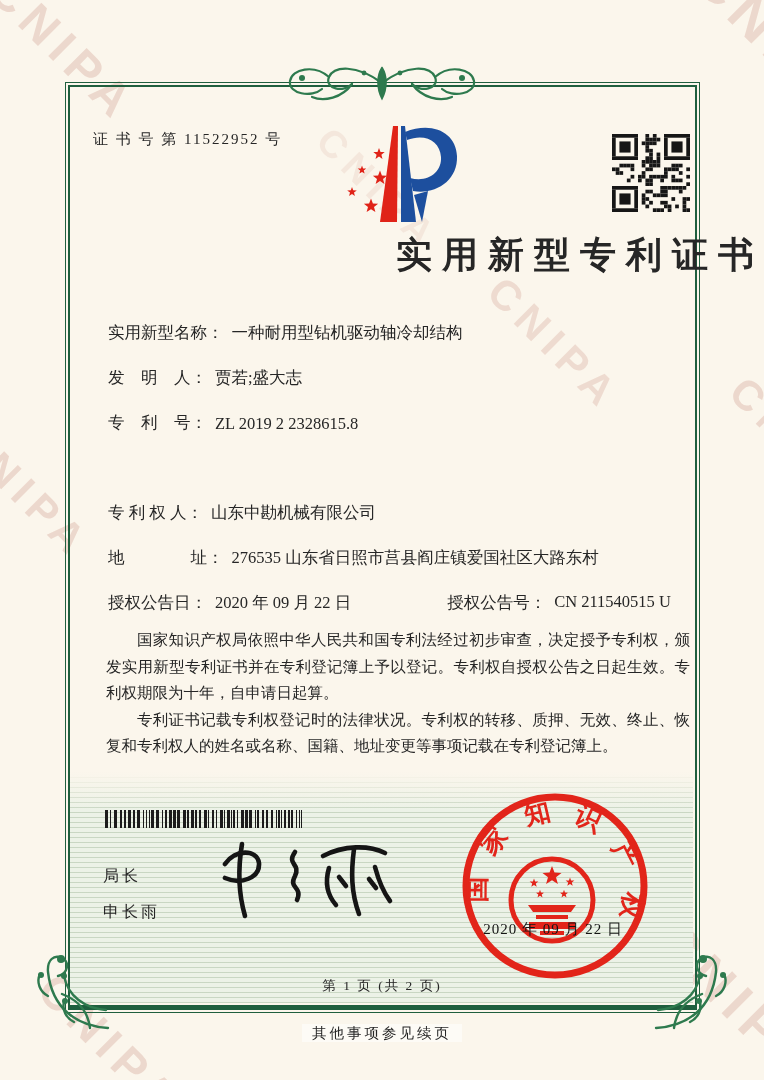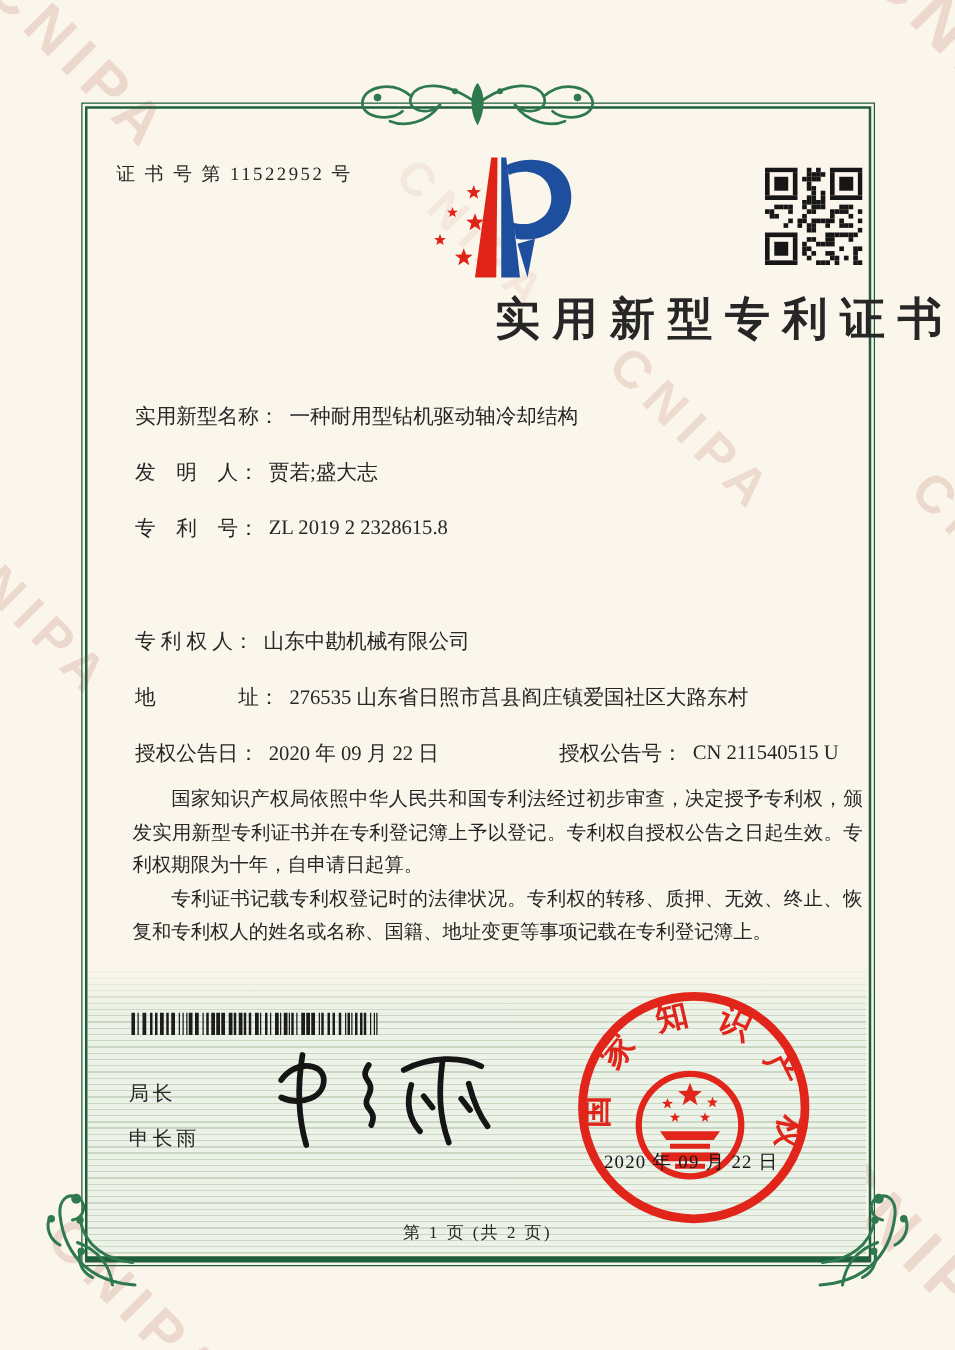--- a/index.html
+++ b/index.html
@@ -16,21 +16,21 @@
   .band-fade{position:absolute;left:0;top:0;width:100%;height:38px;
      background:linear-gradient(var(--cream), rgba(251,246,236,0));}
   .frame{position:absolute;left:65px;top:82px;width:633px;height:929px;border:1px solid var(--green);z-index:3;}
   .frame-inner{position:absolute;left:2px;top:2px;right:2px;bottom:2px;border:2px solid var(--green);border-bottom-width:5px;}
   .orn{position:absolute;z-index:4;}
   .content{position:absolute;left:0;top:0;width:680px;height:1080px;z-index:5;padding-left:12px;}
   .cert-no{position:absolute;left:93px;top:130px;font-size:15px;letter-spacing:2px;}
   .logo{position:absolute;left:335px;top:120px;}
   .qr{position:absolute;left:612px;top:134px;}
   .title{position:absolute;left:0;top:231px;width:764px;text-align:right;font-size:36px;font-weight:700;letter-spacing:10px;}
-  .row{position:absolute;left:108px;display:flex;font-size:16.5px;white-space:pre;}
+  .row{position:absolute;left:108px;display:flex;font-size:16.5px;white-space:pre;align-items:flex-end;}
   .row .value{margin-left:8px;}
   .row2{margin-left:96px;display:flex;white-space:pre;}
   .paras{position:absolute;left:106px;top:627px;width:584px;font-size:15.5px;line-height:26.5px;text-align:justify;}
   .paras p{margin:0;text-indent:2em;}
   .barcode{position:absolute;left:105px;top:810px;}
   .director{position:absolute;left:103px;top:858px;font-size:16px;letter-spacing:3px;line-height:36px;}
   .sig{position:absolute;left:212px;top:834px;}
   .seal{position:absolute;left:455px;top:786px;z-index:6;}
   .seal-date{position:absolute;left:458px;top:920px;width:190px;text-align:center;font-size:15px;
      letter-spacing:1px;color:#141414;z-index:7;}
@@ -351,20 +351,21 @@
         <path d="M142,15 C139,38 139,58 147,80"></path>
         <path d="M117,34 C112,51 117,63 124,71"></path>
         <path d="M163,33 C167,48 172,59 178,67"></path>
         <path d="M127,43 l7,9"></path>
         <path d="M157,45 l7,9"></path>
       </g>
     </svg>
 
     <div class="pageinfo">第 1 页 (共 2 页)</div>
 
+    <div class="note"><span>其他事项参见续页</span></div>
   </div>
 
   <svg class="seal" width="200" height="200" viewBox="0 0 200 200">
     <circle cx="100" cy="100" r="89" fill="none" stroke="var(--red)" stroke-width="7"></circle>
     <path id="sealArc" d="M 33,124 A 70,70 0 1 1 167,124" fill="none"></path>
     <text font-size="26" font-weight="700" fill="var(--red)" font-family="Liberation Serif, DejaVu Serif, serif">
       <textPath href="#sealArc" startOffset="8" textLength="306" lengthAdjust="spacing">国家知识产权局</textPath>
     </text>
     <g fill="var(--red)">
       <circle cx="97" cy="114" r="41" fill="none" stroke="var(--red)" stroke-width="5"></circle>

